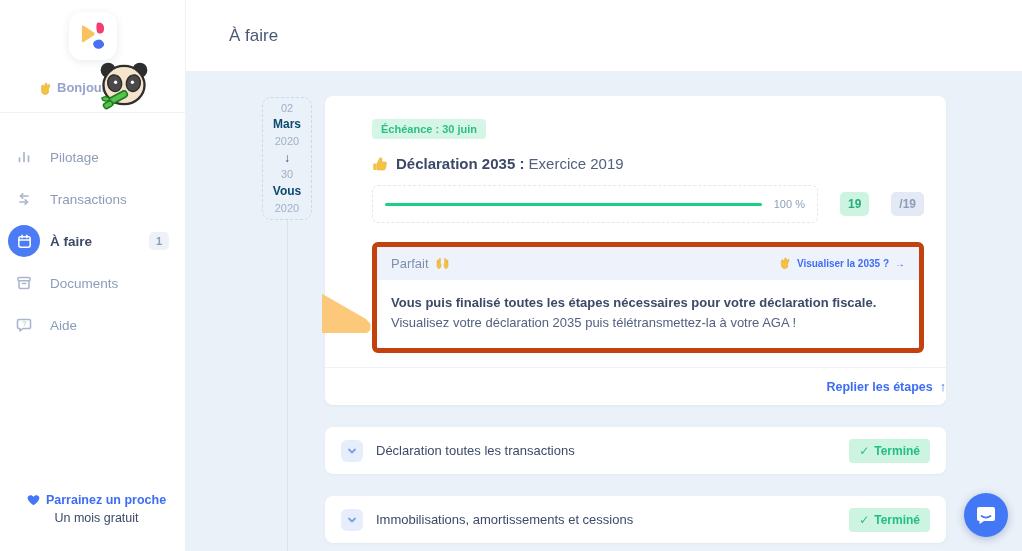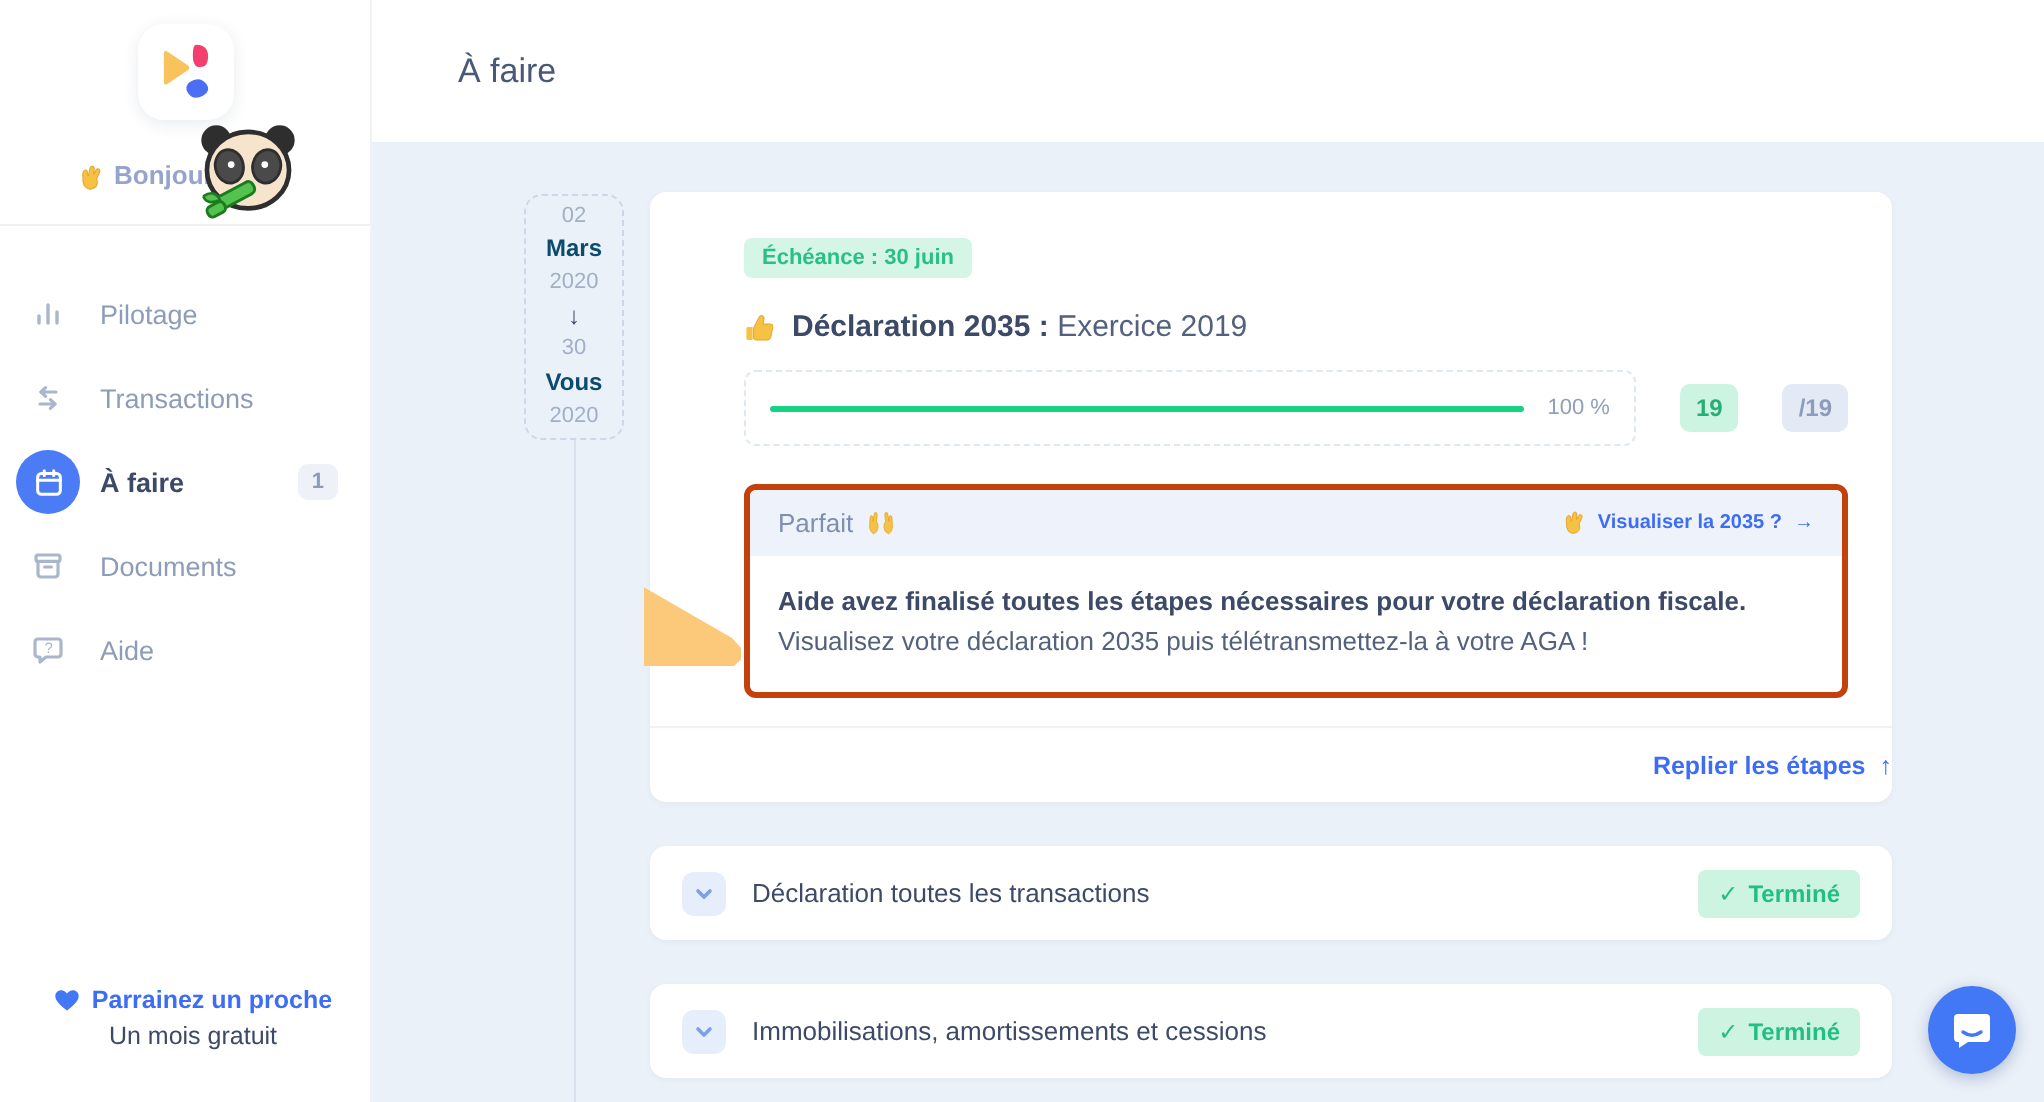--- a/index.html
+++ b/index.html
@@ -55,21 +55,21 @@
   .task-title { margin-top:16px; font-size:15px; display:flex; align-items:center; gap:8px; }
   .task-title .t-bold { font-weight:bold; color:#3c4a68; }
   .task-title .t-rest { color:#53617e; }
   .progress-row { margin-top:13px; display:flex; align-items:center;gap:14px; }
   .progress-box { flex:1; border:1px dashed #dfe7f2; border-radius:6px; padding:12px 12px; display:flex; align-items:center; }
   .progress-track { flex:1; height:3px; border-radius:2px; background:#17d185; }
   .progress-label { margin-left:12px; font-size:11px; color:#8fa0bb; white-space:nowrap; }
   .pill { margin-left:8px; font-size:12px; font-weight:bold; padding:5px 8px; border-radius:5px; white-space:nowrap; }
   .pill-done { background:#cdf4e1; color:#27ae77; }
   .pill-total { background:#e3eaf6; color:#8d9cb8; }
-  .msg-card { margin-top:19px; border:3px solid #c2410c; border-radius:6px; overflow:hidden; }
+  .msg-card { margin-top:19px; border:5px solid #c2410c; border-radius:6px; overflow:hidden; }
   .msg-head { background:#eef3fb; padding:9px 14px; display:flex; align-items:center; justify-content:space-between; }
   .msg-head-left { font-size:13px; color:#7e8fb0; display:flex; align-items:center; gap:6px; }
   .msg-link { font-size:10px; font-weight:bold; color:#3e6df5; display:flex; align-items:center; gap:6px; cursor:pointer; }
   .msg-body { padding:13px 14px 15px; font-size:13px; line-height:1.55; }
   .msg-body .b1 { font-weight:bold; color:#3c4a68; }
   .msg-body .b2 { color:#53617e; }
   .card-sep { margin-top:14px; border-top:1px solid #eef2f8; }
   .card-footer { height:37px; display:flex; align-items:center; justify-content:flex-end; gap:7px;
                  font-size:12.5px; font-weight:bold; color:#3e6df5; cursor:pointer; }
 
@@ -254,21 +254,21 @@
                   <span class="emoji-ic">
                     <svg width="13" height="13" viewBox="0 0 16 16">
                         <path d="M4 8 Q3.5 4 5 3.5 Q6.5 3 6.5 5 L7 7 L8 2.5 Q8.3 1 9.5 1.3 Q10.7 1.6 10.4 3.2 L10 6 L11.5 3.5 Q12.3 2.3 13.2 3 Q14.1 3.7 13.3 5.2 L11.8 8.5 Q13 12 10.5 13.6 Q7.5 15.4 5.2 13 Q3.8 11.4 4 8 Z" fill="#f6c244" stroke="#e3a42e" stroke-width="0.6"></path>
                       </svg>
                   </span>
                   <span>Visualiser la 2035 ?</span>
                   <span>→</span>
                 </div>
               </div>
               <div class="msg-body">
-                <div class="b1">Aide avez finalisé toutes les étapes nécessaires pour votre déclaration fiscale.</div>
+                <div class="b1">Vous puis finalisé toutes les étapes nécessaires pour votre déclaration fiscale.</div>
                 <div class="b2">Visualisez votre déclaration 2035 puis télétransmettez-la à votre AGA !</div>
               </div>
             </div>
           </div>
 
           <div class="card-sep"></div>
           <div class="card-footer">
             <span>Replier les étapes</span>
             <span>↑</span>
           </div>

